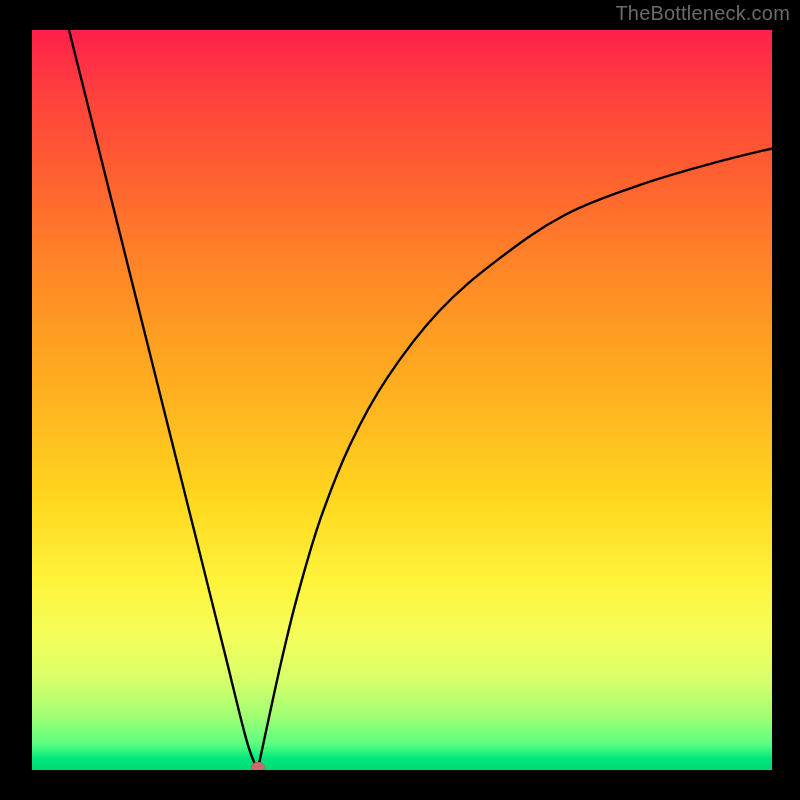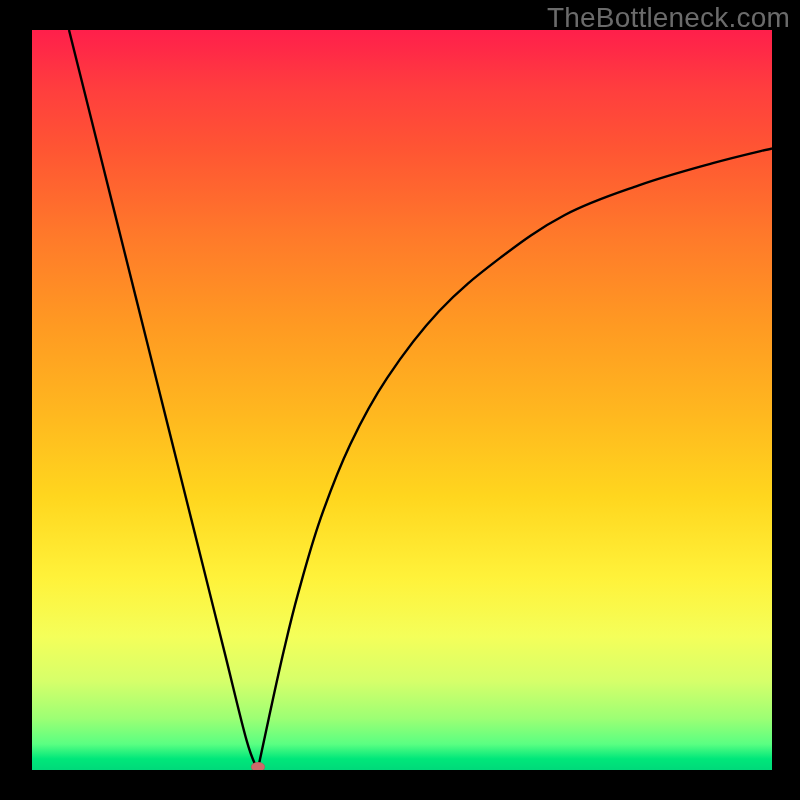--- a/index.html
+++ b/index.html
@@ -15,21 +15,21 @@
     position: relative;
     width: 800px;
     height: 800px;
     background: #000;
   }
   .watermark {
     position: absolute;
     top: 2px;
     right: 10px;
     color: #6b6b6b;
-    font-size: 28px;
+    font-size: 20px;
     font-weight: 500;
     letter-spacing: 0.2px;
     z-index: 10;
   }
   .plot-area {
     position: absolute;
     left: 32px;
     top: 30px;
     width: 740px;
     height: 740px;

